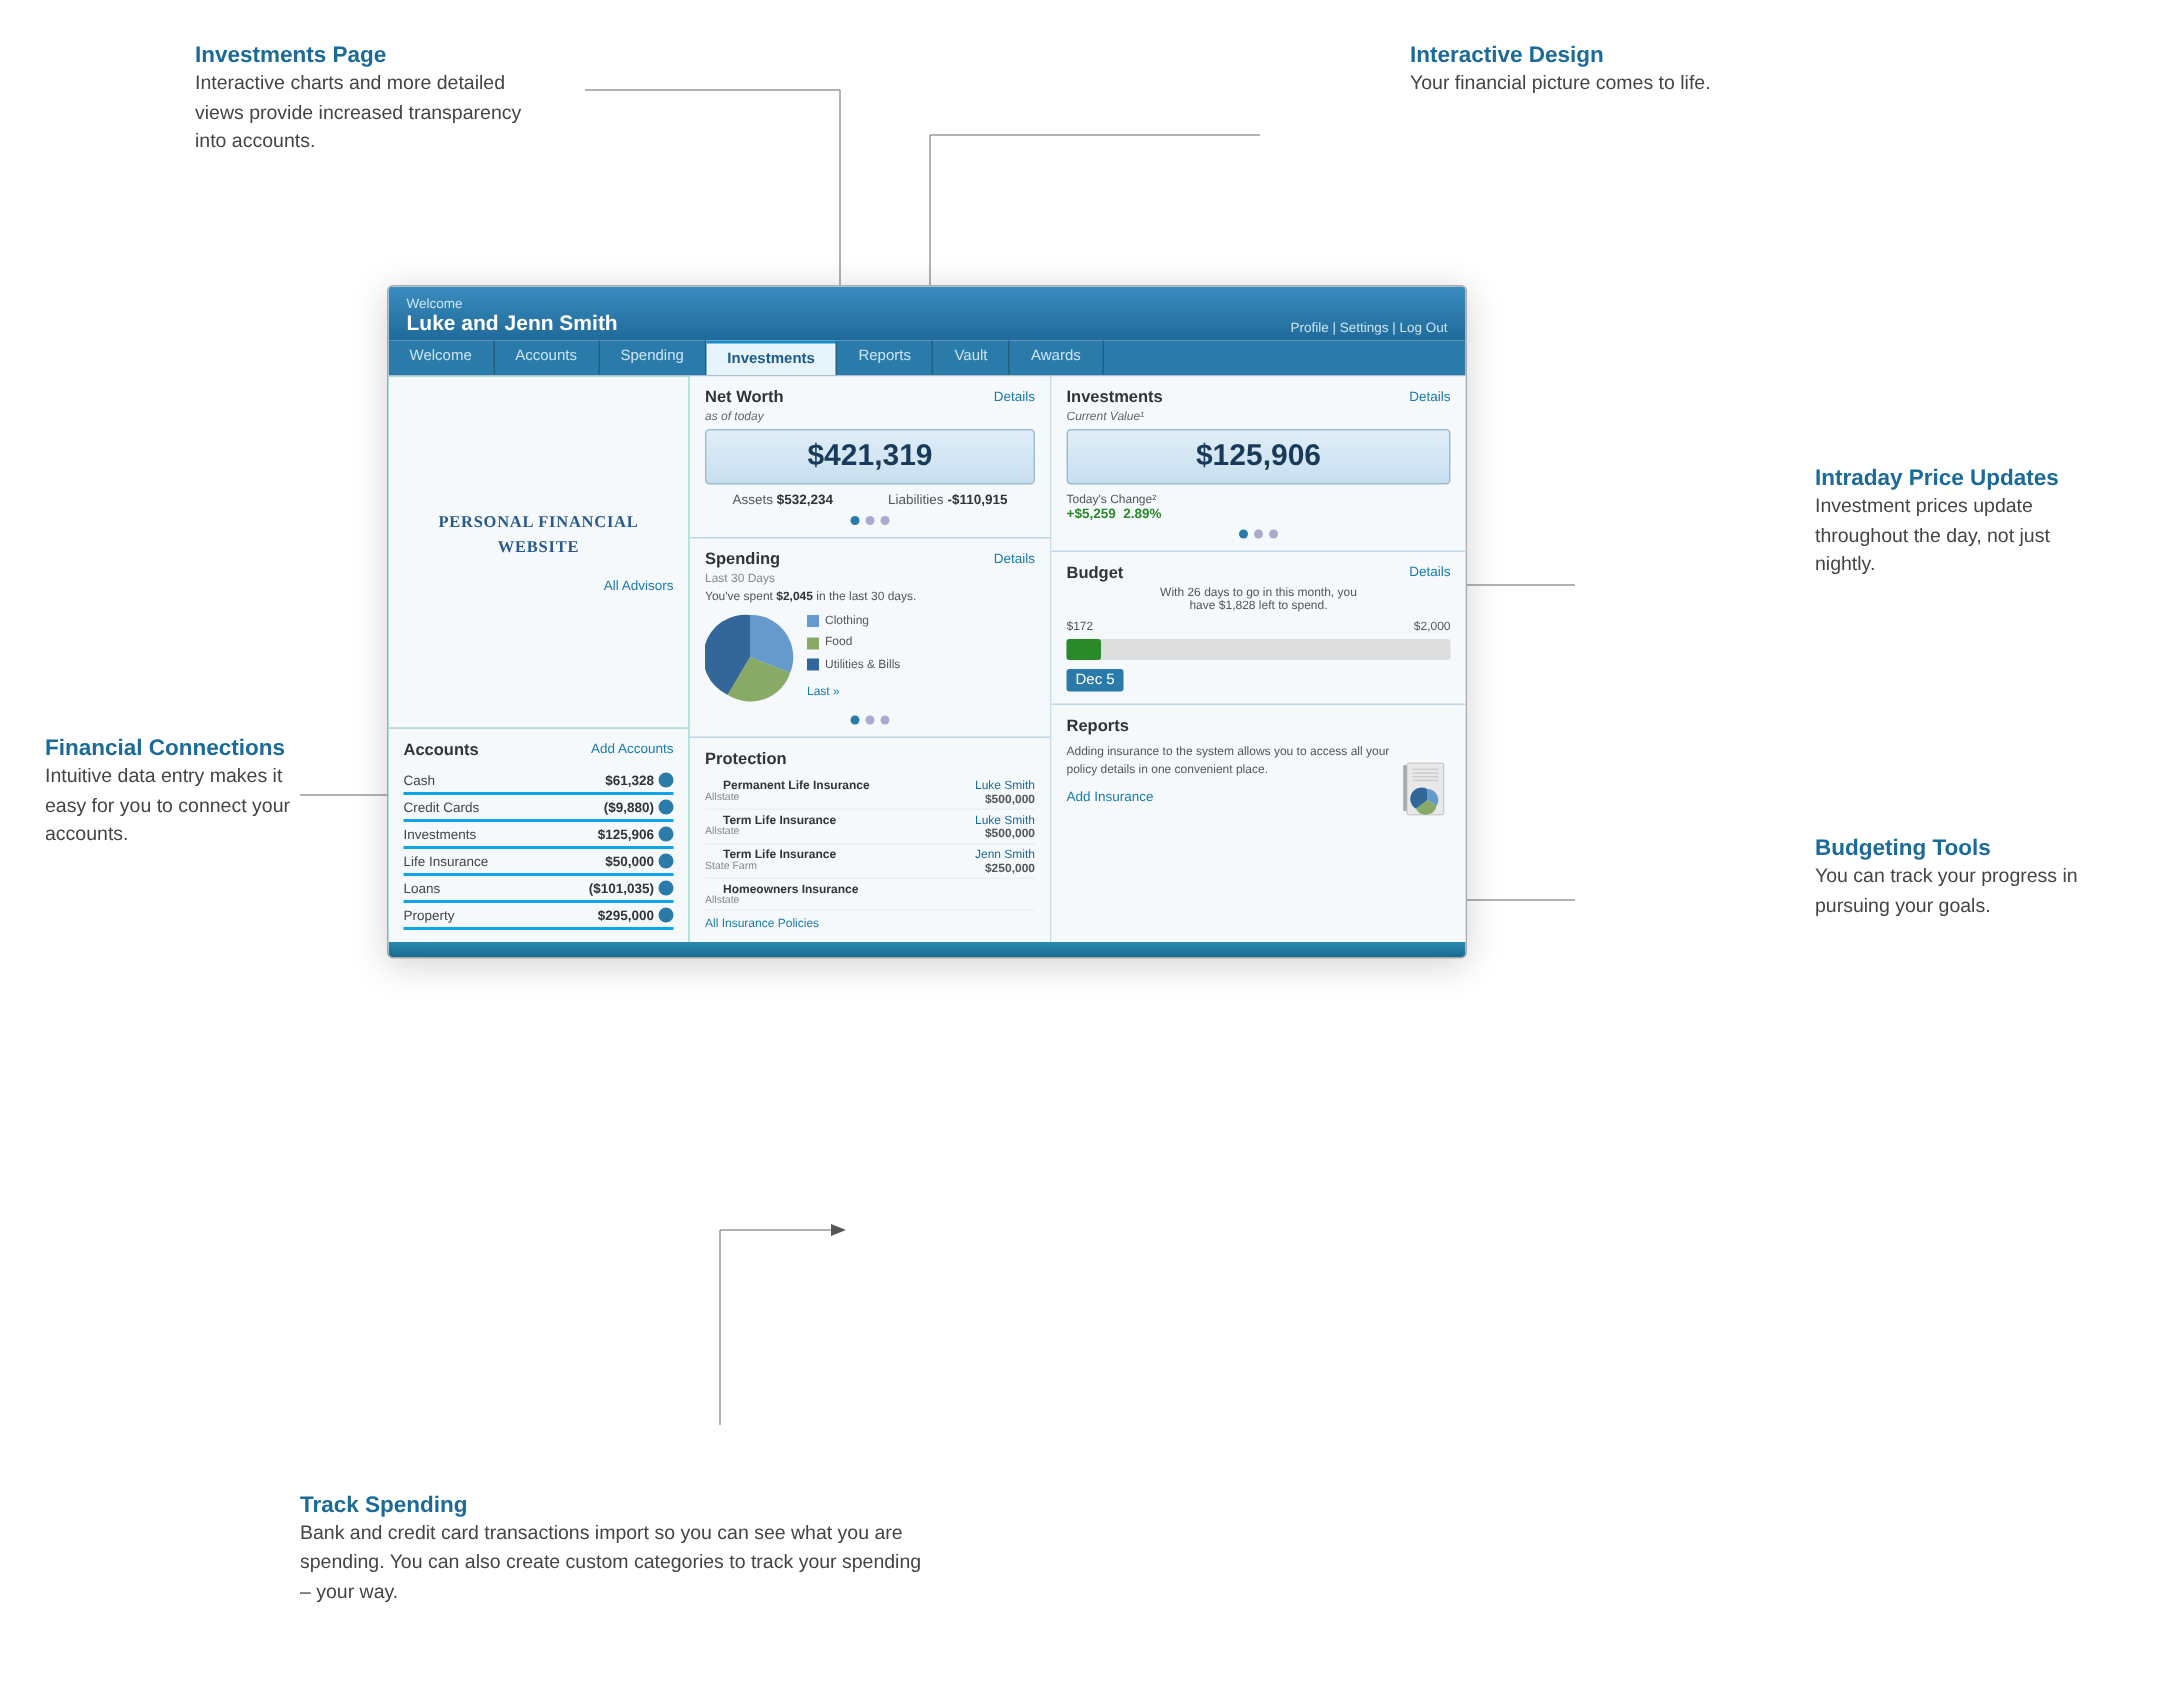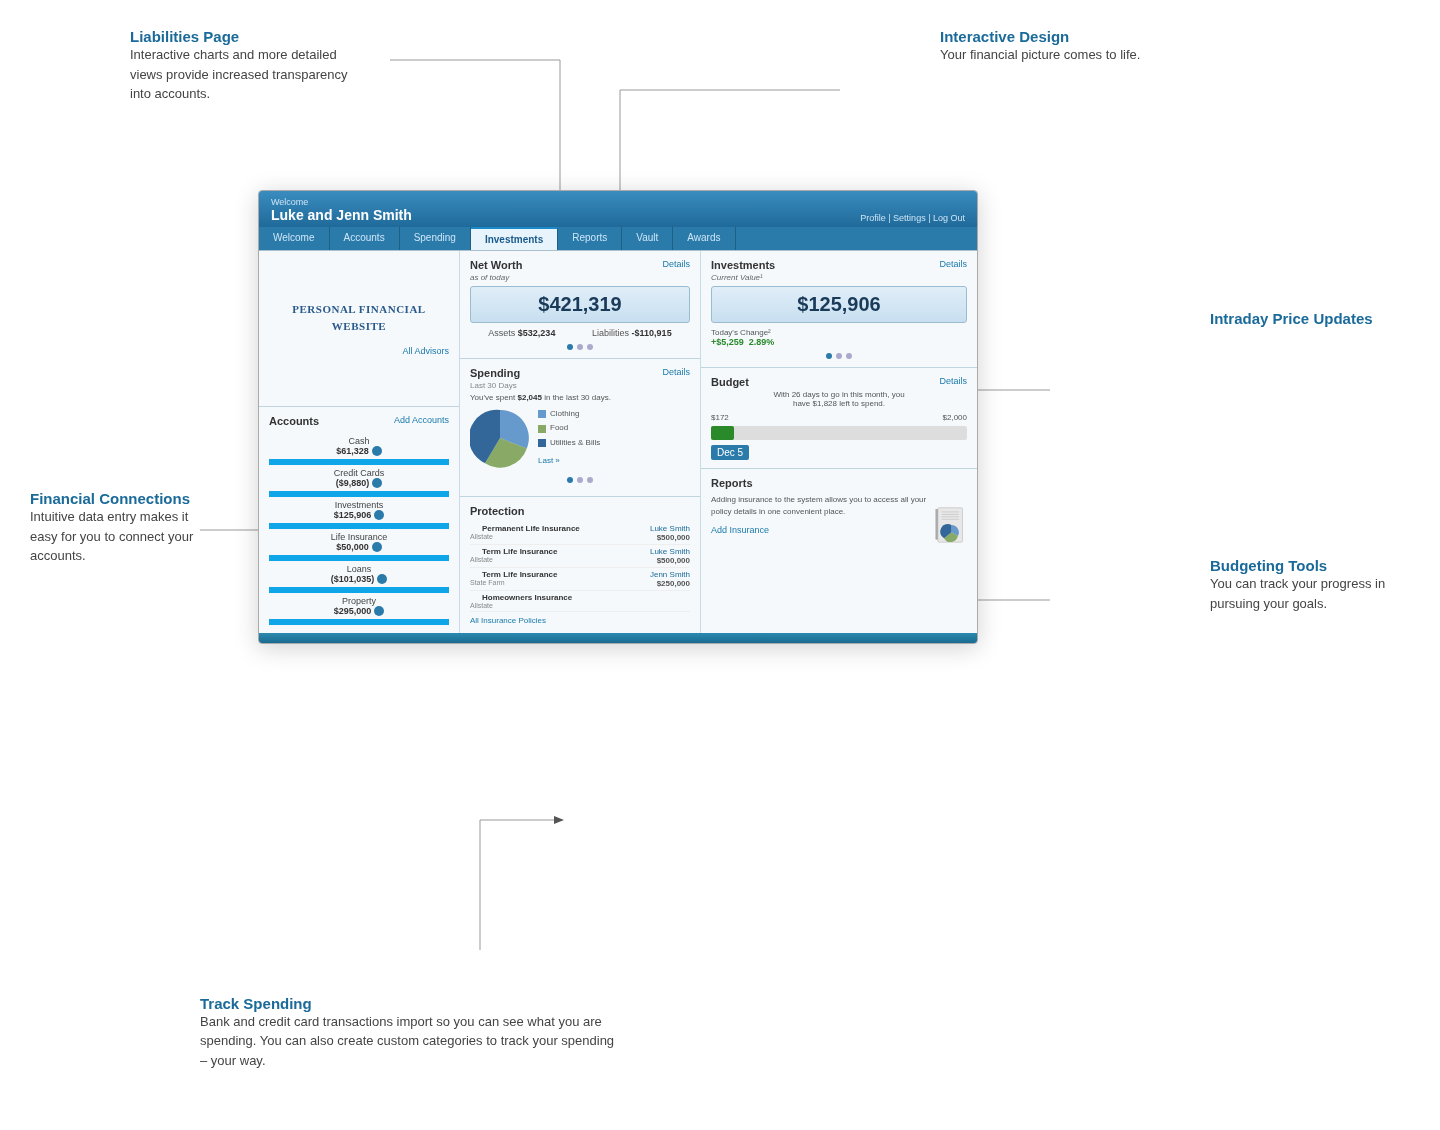--- a/index.html
+++ b/index.html
@@ -237,23 +237,22 @@
     }
     .add-accounts-link {
       font-size: 9px;
       color: #1a7aaa;
     }
     .account-row {
       display: flex;
       justify-content: space-between;
       align-items: center;
       padding: 3px 0;
-      border-bottom: 6px solid #0ea5e9;
+      border-bottom: 2px solid #0ea5e9;
       font-size: 9px;
-      flex-direction: column;
     }
     .account-name { color: #444; }
     .account-value { color: #333; font-weight: bold; }
     .account-icon {
       width: 10px; height: 10px;
       border-radius: 50%;
       background: #2a7aaa;
       display: inline-block;
       margin-left: 3px;
     }
@@ -430,36 +429,37 @@
   <line x1="1050" y1="600" x2="920" y2="600" stroke="#999" stroke-width="1"></line>
   <polygon points="926,596 916,600 926,604" fill="#555"></polygon>
 
   <line x1="480" y1="950" x2="480" y2="820" stroke="#999" stroke-width="1"></line>
   <line x1="530" y1="820" x2="560" y2="820" stroke="#999" stroke-width="1"></line>
   <polygon points="554,816 564,820 554,824" fill="#555"></polygon>
   <line x1="480" y1="820" x2="530" y2="820" stroke="#999" stroke-width="1"></line>
 </svg>
 
 <div class="callout-investments-page">
-  <div class="callout-title">Liabilities Page</div>
+  <div class="callout-title">Investments Page</div>
   <div class="callout-body">Interactive charts and more detailed views provide increased transparency into accounts.</div>
 </div>
 
 <div class="callout-interactive-design">
   <div class="callout-title">Interactive Design</div>
   <div class="callout-body">Your financial picture comes to life.</div>
 </div>
 
 <div class="callout-financial">
   <div class="callout-title">Financial Connections</div>
   <div class="callout-body">Intuitive data entry makes it easy for you to connect your accounts.</div>
 </div>
 
 <div class="callout-intraday">
   <div class="callout-title">Intraday Price Updates</div>
+  <div class="callout-body">Investment prices update throughout the day, not just nightly.</div>
 </div>
 
 <div class="callout-budgeting">
   <div class="callout-title">Budgeting Tools</div>
   <div class="callout-body">You can track your progress in pursuing your goals.</div>
 </div>
 
 <div class="callout-track">
   <div class="callout-title">Track Spending</div>
   <div class="callout-body">Bank and credit card transactions import so you can see what you are spending. You can also create custom categories to track your spending – your way.</div>

